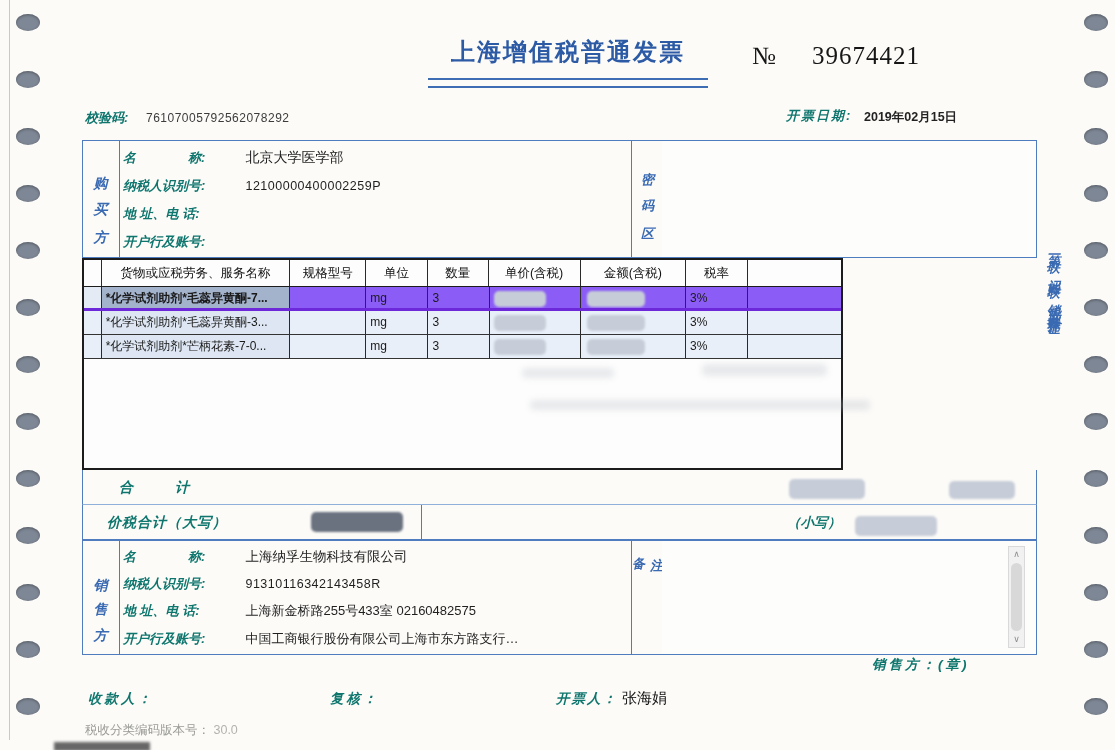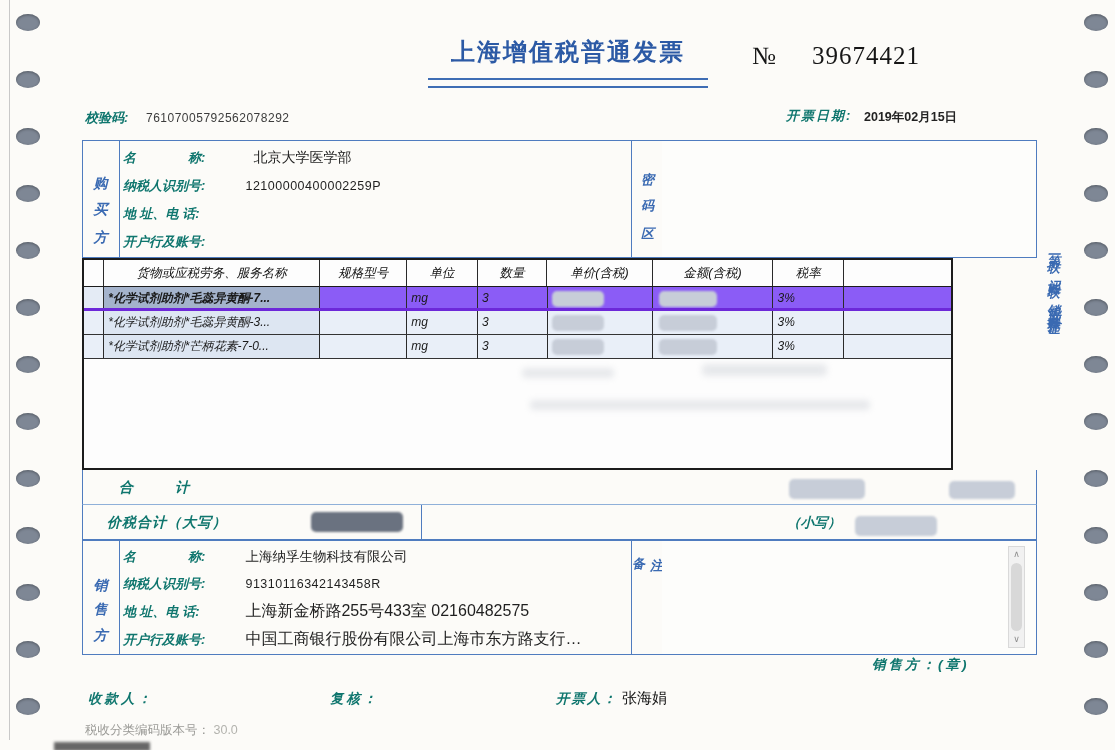--- a/index.html
+++ b/index.html
@@ -1,21 +1,21 @@
 <!DOCTYPE html>
 <html><head>
 <meta charset="utf-8">
 <style>
   html,body{margin:0;padding:0;background:#ffffff;}
   .page{position:relative;width:1115px;height:750px;background:#fcfbf8;overflow:hidden;
         font-family:"Liberation Sans","DejaVu Sans",sans-serif;color:#1d1d1d;}
   .abs{position:absolute;}
   .serif{font-family:"Liberation Serif","DejaVu Serif",serif;}
   .lbl{color:#0f766e;font-style:italic;font-weight:bold;font-size:13px;white-space:pre;}
-  .val{color:#1f1f1f;font-size:16px;white-space:nowrap;}
+  .val{color:#1f1f1f;font-size:13px;white-space:nowrap;}
   .hole{position:absolute;width:24px;height:17px;border-radius:50%;background:#7e8795;
         box-shadow:inset 0 1px 3px rgba(0,0,0,.35);z-index:6;}
   .vtext{writing-mode:vertical-lr;text-orientation:upright;color:#3a6ab2;
          font-weight:bold;font-style:italic;}
   .bluebox{border:1.5px solid #4f7cbf;box-sizing:border-box;}
   .strip{position:absolute;top:0;bottom:0;left:0;width:36px;border-right:1px solid #4f7cbf;
          display:flex;align-items:center;justify-content:center;}
   .tbl{border:2px solid #1c1c1c;box-sizing:border-box;background:#fdfdfd;}
   .trow{display:flex;box-sizing:border-box;}
   .tc{box-sizing:border-box;border-right:1px solid #2a2a2a;overflow:hidden;white-space:nowrap;}
@@ -52,42 +52,42 @@
 
   <div class="abs lbl" style="left:786px;top:107px;letter-spacing:2px;">开票日期:</div>
   <div class="abs" style="left:864px;top:109px;font-size:12.5px;font-weight:bold;color:#222;">2019年02月15日</div>
 
   <div class="abs bluebox" style="left:82px;top:140px;width:955px;height:118px;">
     <div class="strip">
       <div class="vtext" style="font-size:14px;letter-spacing:26px;padding-top:10px;">购买方</div>
     </div>
     <div class="abs" style="left:40px;top:7px;">
       <span class="lbl" style="display:inline-block;width:118px;">名　　　　称:</span>
-      <span class="val" style="font-size:14px;margin-left:8px;">北京大学医学部</span>
+      <span class="val" style="font-size:14px;">北京大学医学部</span>
     </div>
     <div class="abs" style="left:40px;top:35px;">
       <span class="lbl" style="display:inline-block;width:118px;">纳税人识别号:</span>
       <span class="val" style="font-size:12.5px;letter-spacing:0.5px;">12100000400002259P</span>
     </div>
     <div class="abs" style="left:40px;top:63px;">
       <span class="lbl" style="display:inline-block;width:118px;">地 址、电 话:</span>
       <span class="val"></span>
     </div>
     <div class="abs" style="left:40px;top:91px;">
       <span class="lbl" style="display:inline-block;width:118px;">开户行及账号:</span>
       <span class="val"></span>
     </div>
 
     <div class="abs" style="left:548px;top:0;bottom:0;width:30px;border-left:1px solid #4f7cbf;border-right:1px solid #4f7cbf;display:flex;align-items:center;justify-content:center;">
       <div class="vtext" style="font-size:13px;letter-spacing:28px;padding-top:8px;">密码区</div>
     </div>
     <div class="abs" style="left:579px;top:0;right:0;bottom:0;background:#fdfdfb;"></div>
   </div>
 
-  <div class="abs tbl" style="left:82px;top:258px;width:871px;height:212px;font-style:italic;">
+  <div class="abs tbl" style="left:82px;top:258px;width:761px;height:212px;">
 
     <div class="trow" style="height:27px;border-bottom:1.5px solid #1c1c1c;">
       <div class="tc th" style="width:22px;"></div>
       <div class="tc th" style="width:236px;">货物或应税劳务、服务名称</div>
       <div class="tc th" style="width:95px;">规格型号</div>
       <div class="tc th" style="width:77px;">单位</div>
       <div class="tc th" style="width:76px;">数量</div>
       <div class="tc th" style="width:115px;">单价(含税)</div>
       <div class="tc th" style="width:132px;">金额(含税)</div>
       <div class="tc th" style="width:77px;">税率</div>

